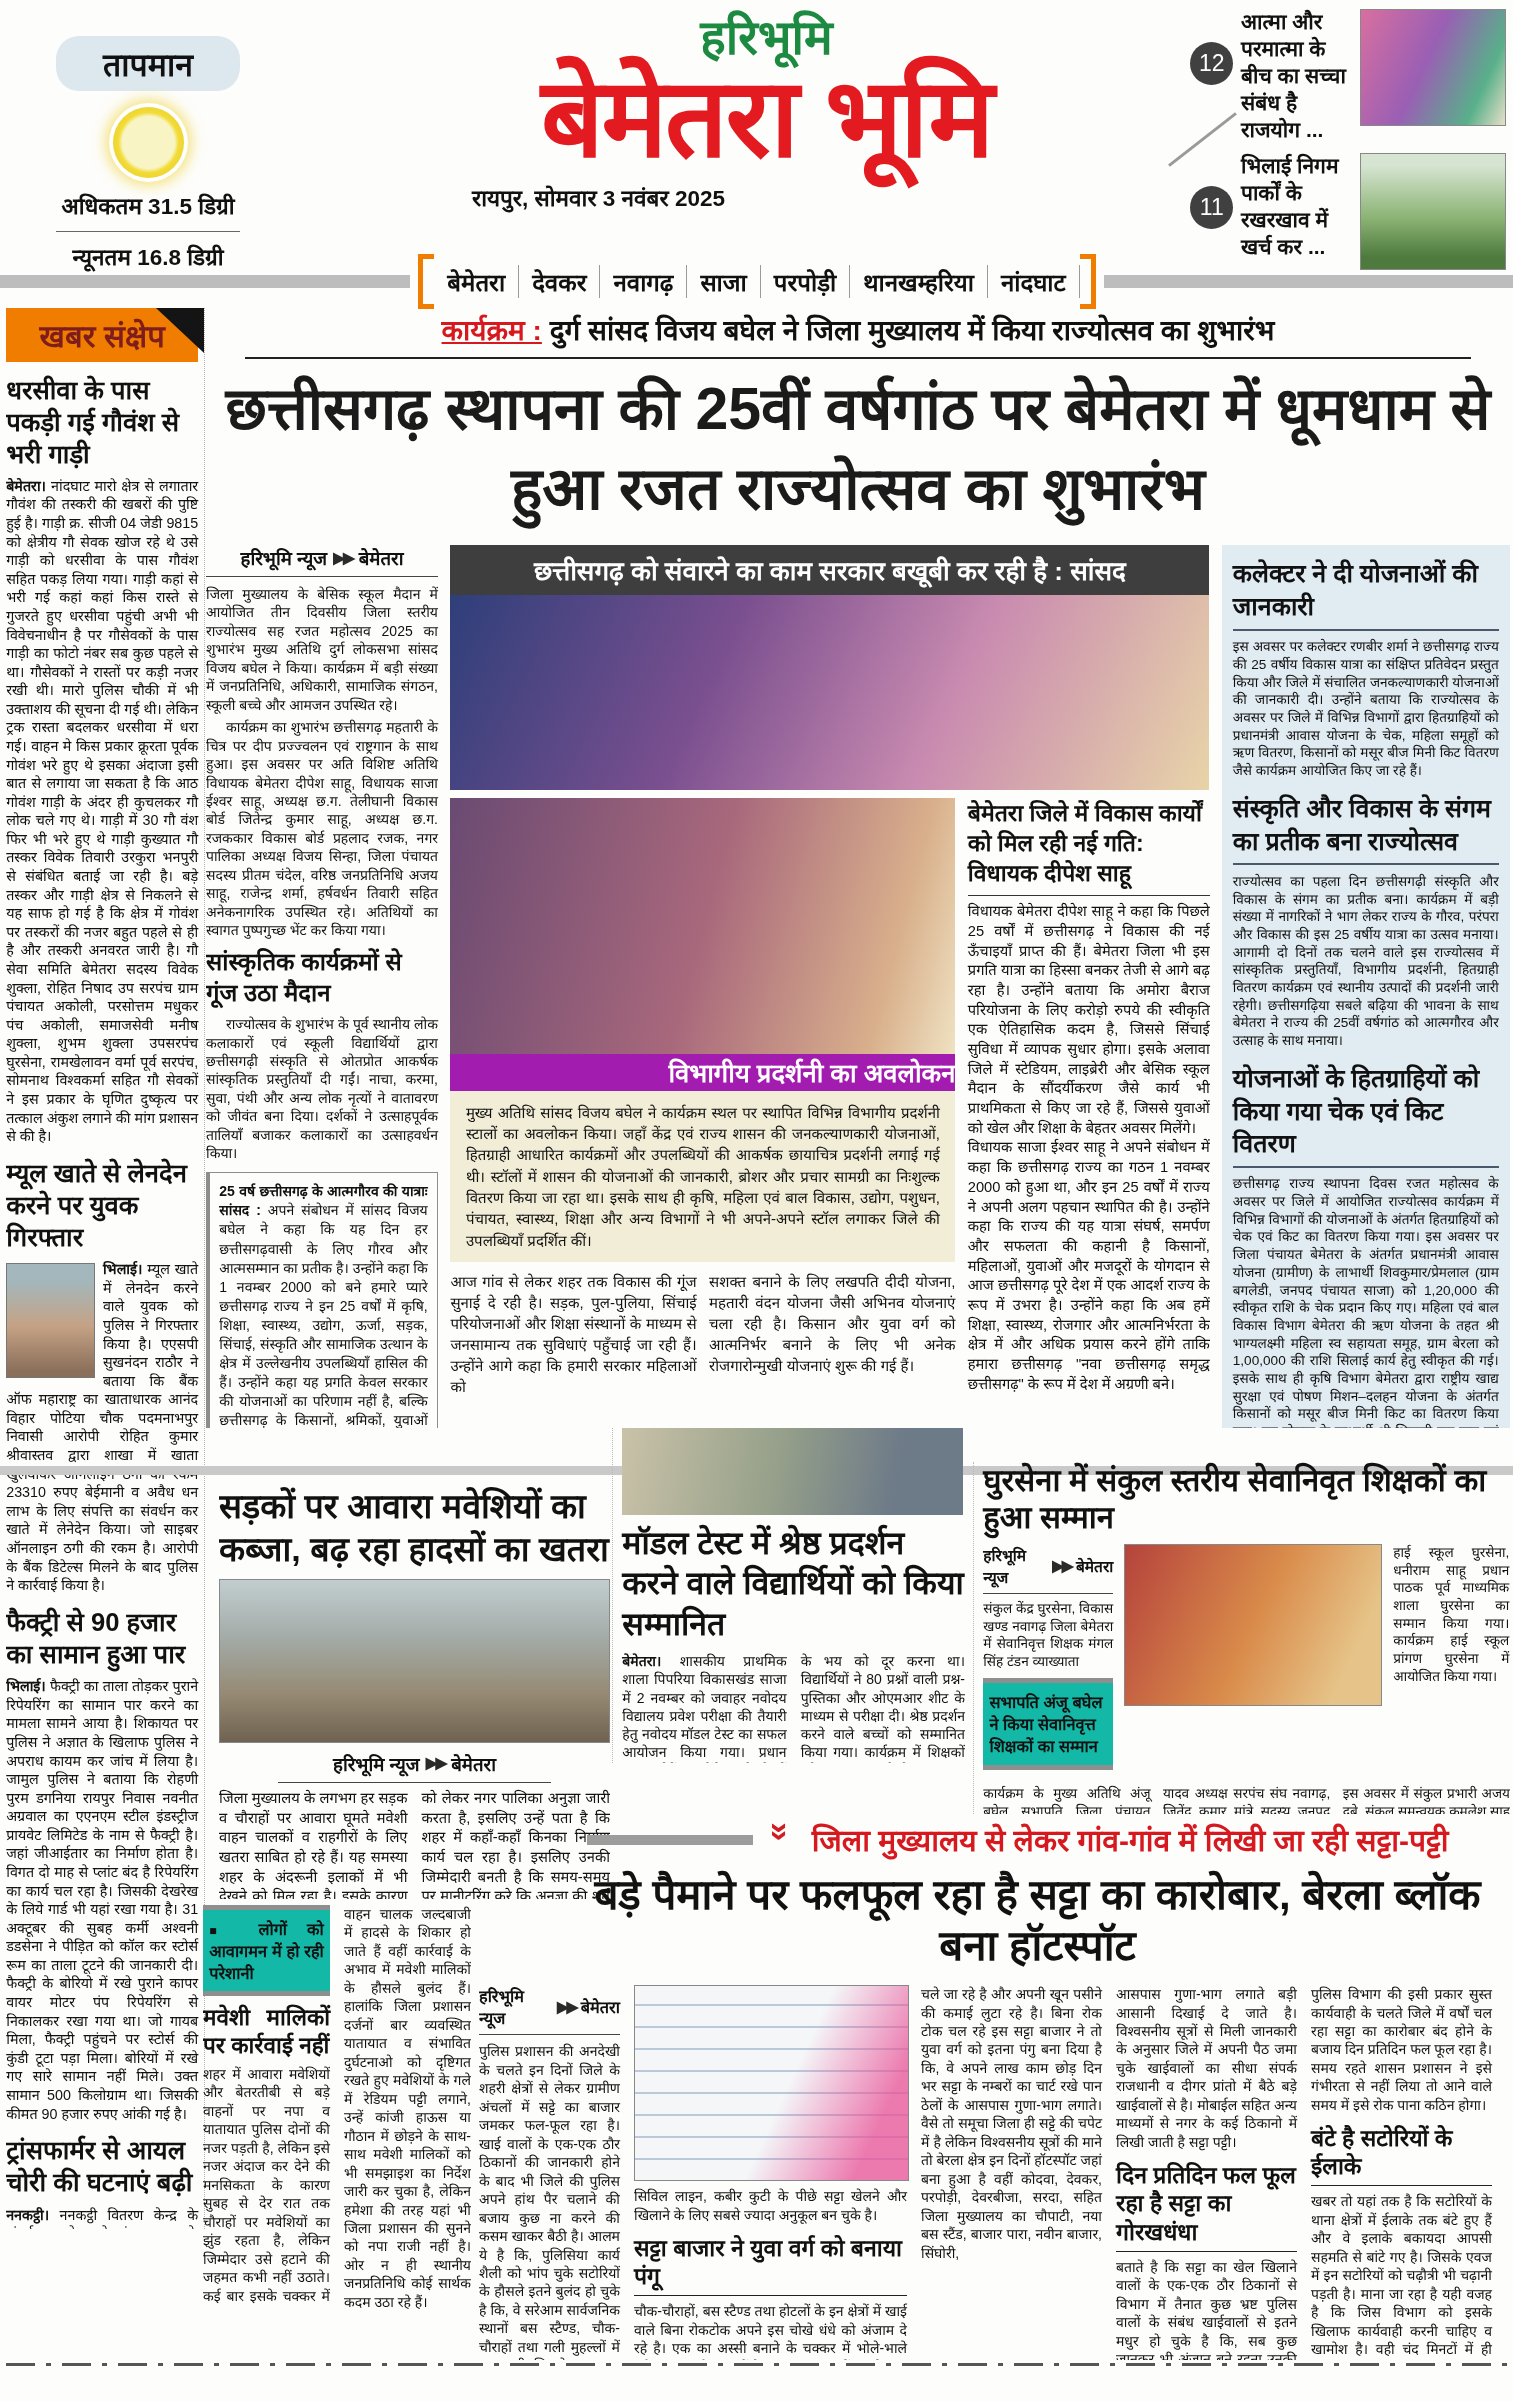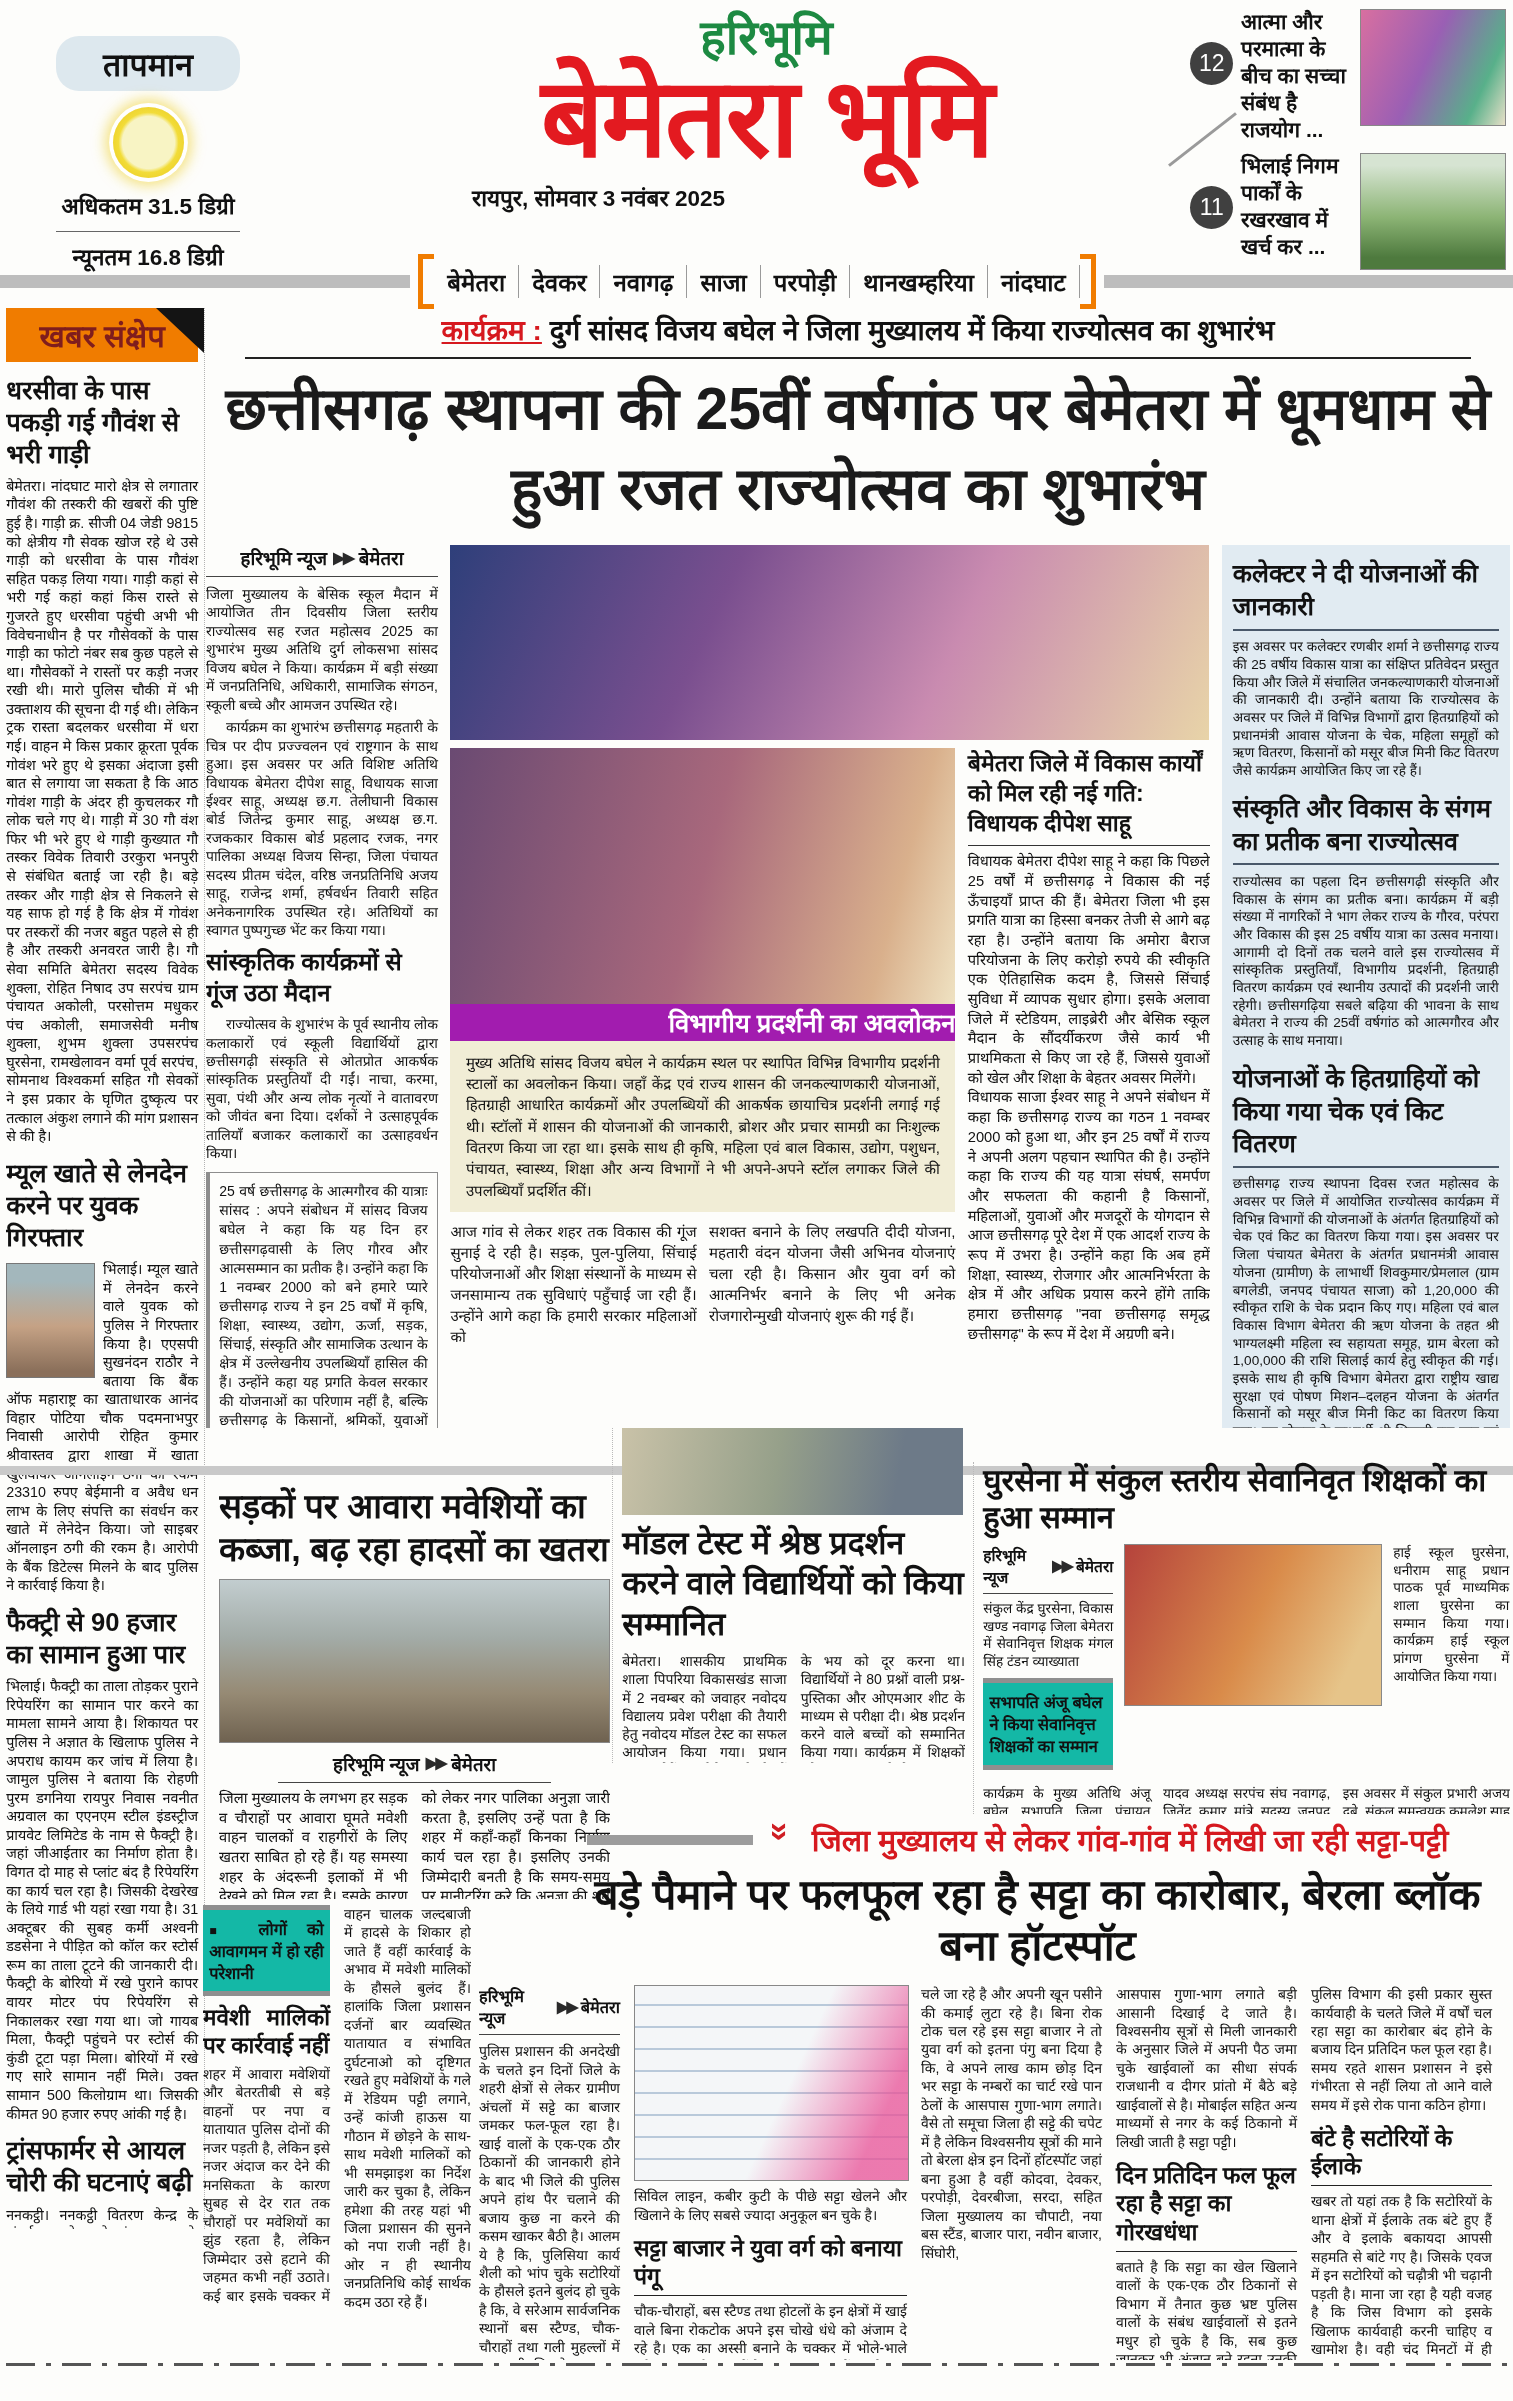--- a/index.html
+++ b/index.html
@@ -36,21 +36,21 @@
   .pl-item{font-size:24px;font-weight:700;padding:0 13px;border-right:1.5px solid #9a9a9a;white-space:nowrap}
   .pl-item:last-child{border-right:none}
   
   #sidebar{left:6.2px;top:308px;width:192px;height:1921px;border-right:1.5px dotted #b3b3b3;
            padding-right:6.2px;overflow:hidden}
   .sb-head{background:#f07c00;color:#7f1d1d;font-size:31px;font-weight:700;text-align:center;
            padding:6.2px 0;position:relative;margin-bottom:4.6px}
   .fold{position:absolute;right:-6.2px;top:0;width:0;height:0;border-top:45px solid #141414;border-left:48px solid transparent}
   .sb-h{font-size:25.6px;font-weight:700;line-height:1.25;margin:12.4px 0 6.2px}
   .sb-b{font-size:14.3px;line-height:1.3;text-align:justify}
-  .lead{font-weight:400}
+  .lead{font-weight:700}
   .mug{float:left;width:87px;height:113px;margin:3.1px 7.7px 3.1px 0;border:0.8px solid #777;
        background:linear-gradient(180deg,#a3b7bc 15%,#c5a285 55%,#8a6f5a 95%)}
   
   #main{left:206px;top:310px;width:1304px;height:1152px;overflow:hidden}
   .kicker{font-size:28px;font-weight:700;text-align:center;padding-bottom:9.3px;border-bottom:2.3px solid #222;
           width:94%;margin:0 auto}
   .kicker .red{color:#d6191f;text-decoration:underline}
   .headline{font-size:59px;line-height:1.35;font-weight:700;text-align:center;color:#1b1b1b;margin:11px 7.7px 15.5px}
   #main-row{display:flex;gap:12.4px;height:883px;overflow:hidden}
   .col1{width:232px;flex:none}
@@ -246,20 +246,21 @@
       <div class="body-text">
         <p>राज्योत्सव के शुभारंभ के पूर्व स्थानीय लोक कलाकारों एवं स्कूली विद्यार्थियों द्वारा छत्तीसगढ़ी संस्कृति से ओतप्रोत आकर्षक सांस्कृतिक प्रस्तुतियाँ दी गईं। नाचा, करमा, सुवा, पंथी और अन्य लोक नृत्यों ने वातावरण को जीवंत बना दिया। दर्शकों ने उत्साहपूर्वक तालियाँ बजाकर कलाकारों का उत्साहवर्धन किया।</p>
       </div>
       <div class="qbox">
         <span class="lead">25 वर्ष छत्तीसगढ़ के आत्मगौरव की यात्राः सांसद :</span>
         <span>अपने संबोधन में सांसद विजय बघेल ने कहा कि यह दिन हर छत्तीसगढ़वासी के लिए गौरव और आत्मसम्मान का प्रतीक है। उन्होंने कहा कि 1 नवम्बर 2000 को बने हमारे प्यारे छत्तीसगढ़ राज्य ने इन 25 वर्षों में कृषि, शिक्षा, स्वास्थ्य, उद्योग, ऊर्जा, सड़क, सिंचाई, संस्कृति और सामाजिक उत्थान के क्षेत्र में उल्लेखनीय उपलब्धियाँ हासिल की हैं। उन्होंने कहा यह प्रगति केवल सरकार की योजनाओं का परिणाम नहीं है, बल्कि छत्तीसगढ़ के किसानों, श्रमिकों, युवाओं और महिलाओं की मेहनत का प्रतिफल है। सांसद बघेल ने कहा कि राज्य सरकार और केंद्र सरकार मिलकर प्रदेश के सर्वांगीण विकास के लिए निरंतर कार्य कर रही है।</span>
       </div>
     </div>
 
     <div id="mid-wrap">
+      <div class="cap-band">छत्तीसगढ़ को संवारने का काम सरकार बखूबी कर रही है : सांसद</div>
       <div class="photo-wide ph"></div>
       <div class="mid-split">
         <div class="mid-left">
           <div class="photo2 ph"></div>
           <div class="ex-banner">विभागीय प्रदर्शनी का अवलोकन</div>
           <div class="ex-box">मुख्य अतिथि सांसद विजय बघेल ने कार्यक्रम स्थल पर स्थापित विभिन्न विभागीय प्रदर्शनी स्टालों का अवलोकन किया। जहाँ केंद्र एवं राज्य शासन की जनकल्याणकारी योजनाओं, हितग्राही आधारित कार्यक्रमों और उपलब्धियों की आकर्षक छायाचित्र प्रदर्शनी लगाई गई थी। स्टॉलों में शासन की योजनाओं की जानकारी, ब्रोशर और प्रचार सामग्री का निःशुल्क वितरण किया जा रहा था। इसके साथ ही कृषि, महिला एवं बाल विकास, उद्योग, पशुधन, पंचायत, स्वास्थ्य, शिक्षा और अन्य विभागों ने भी अपने-अपने स्टॉल लगाकर जिले की उपलब्धियाँ प्रदर्शित कीं।</div>
           <div class="mini-cols">
             <div>आज गांव से लेकर शहर तक विकास की गूंज सुनाई दे रही है। सड़क, पुल-पुलिया, सिंचाई परियोजनाओं और शिक्षा संस्थानों के माध्यम से जनसामान्य तक सुविधाएं पहुँचाई जा रही हैं। उन्होंने आगे कहा कि हमारी सरकार महिलाओं को</div>
             <div>सशक्त बनाने के लिए लखपति दीदी योजना, महतारी वंदन योजना जैसी अभिनव योजनाएं चला रही है। किसान और युवा वर्ग को आत्मनिर्भर बनाने के लिए भी अनेक रोजगारोन्मुखी योजनाएं शुरू की गई हैं।</div>
           </div>

